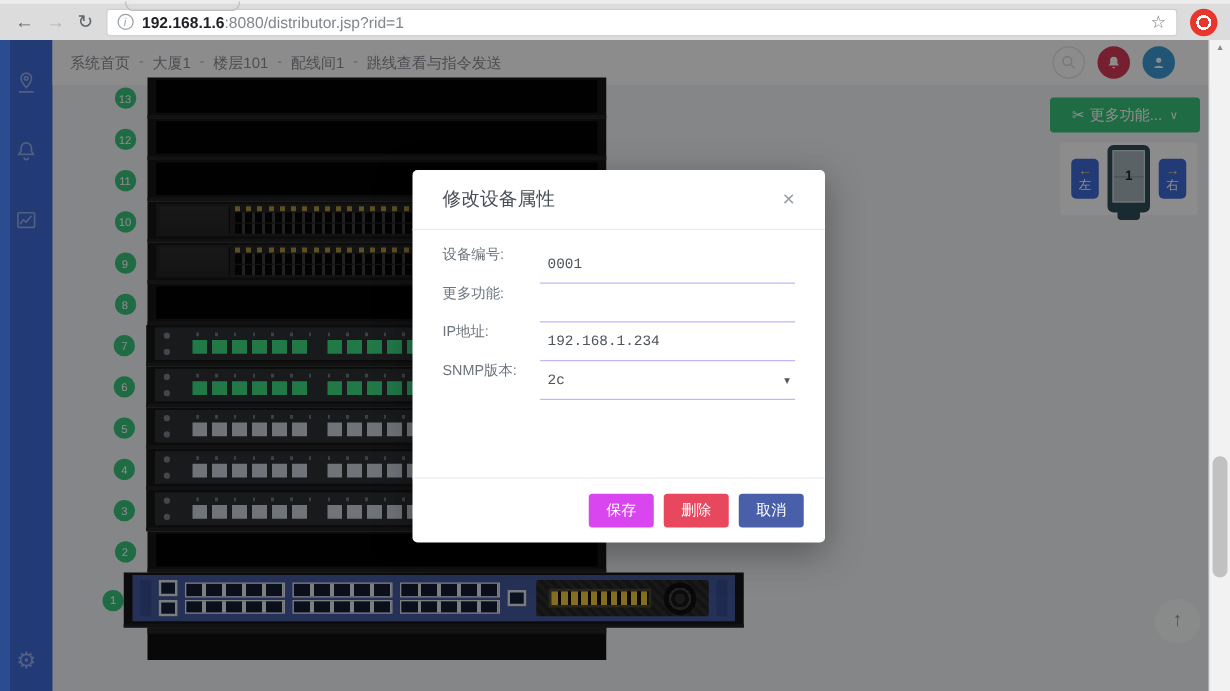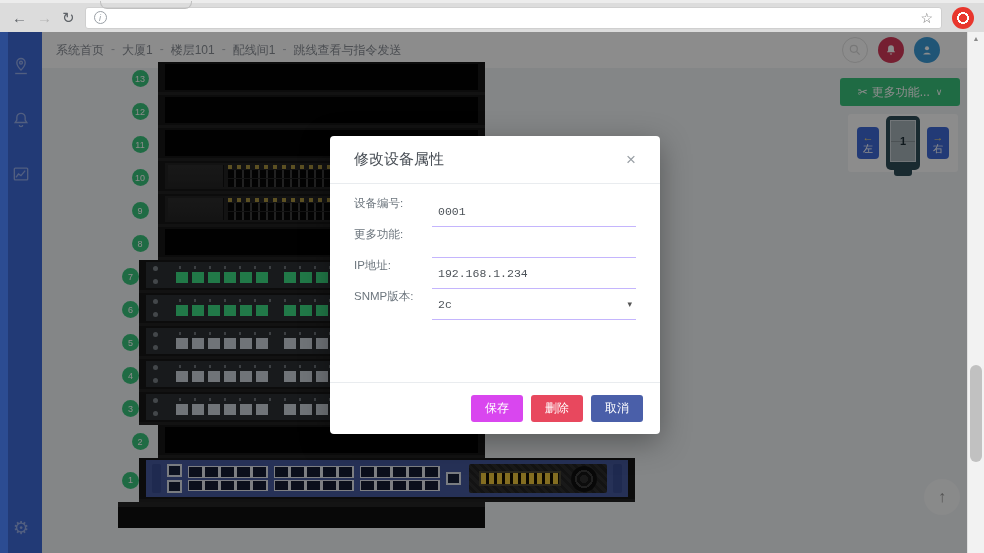--- a/index.html
+++ b/index.html
@@ -35,21 +35,21 @@
   .h-ic { width: 26px; height: 26px; border-radius: 50%; display: flex; align-items: center; justify-content: center; }
   .h-ic svg { width: 14px; height: 14px; }
   .h-search { border: 1px solid #e3e3e3; }
   .h-bell { background: #d63a5a; }
   .h-user { background: #3b9bd8; }
 
   .content { position: absolute; left: 42px; right: 0; top: 36px; bottom: 0; z-index: 1; }
 
   
   .rack { position: absolute; left: 40px; top: -6px; width: 403px; }
-  .unit { display: flex; height: 33px; margin-left: 40px; }
+  .unit { display: flex; height: 33px; }
   .unit.u-switch24 { height: 44px; }
   .badge-cell { width: 36px; display: flex; align-items: center; justify-content: center; }
   .badge { width: 17px; height: 17px; border-radius: 50%; background: #3ac47d; color: #fff; font-size: 9px; display: flex; align-items: center; justify-content: center; }
   .slot-cell { flex: 1; background: #161616; border-bottom: 3px solid #222; padding: 2px 7px; display: flex; }
   .slot { flex: 1; background: #020202; display: flex; position: relative; }
 
   .u-switch48 .slot { background: #232323; padding: 2px 3px; gap: 4px; }
   .sw-label { width: 56px; background: linear-gradient(#2d2d2d, #252525); border-right: 1px solid #101010; }
   .sw-main { flex: 1; display: flex; flex-direction: column; gap: 1px; }
   .yrow { height: 4px; background: repeating-linear-gradient(90deg, #a8923f 0 4px, transparent 4px 9px); }
@@ -118,20 +118,21 @@
 <div class="screen">
 
   <div class="browser-chrome">
     <div class="tab-hint"></div>
     <div class="toolbar">
       <span class="nav-ic">←</span>
       <span class="nav-ic fwd">→</span>
       <span class="nav-ic">↻</span>
       <div class="urlbar">
         <span class="info-ic">i</span>
+        <span><span class="url-host">192.168.1.6</span><span class="url-rest">:8080/distributor.jsp?rid=1</span></span>
         <span class="star">☆</span>
       </div>
       <span class="brand"></span>
     </div>
   </div>
 
   <div class="app">
 
     <aside class="sidebar">
       <span>

